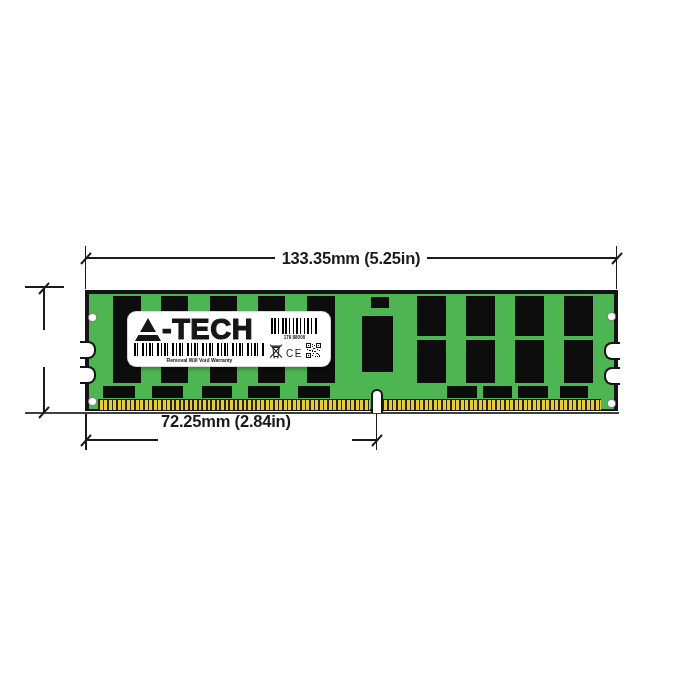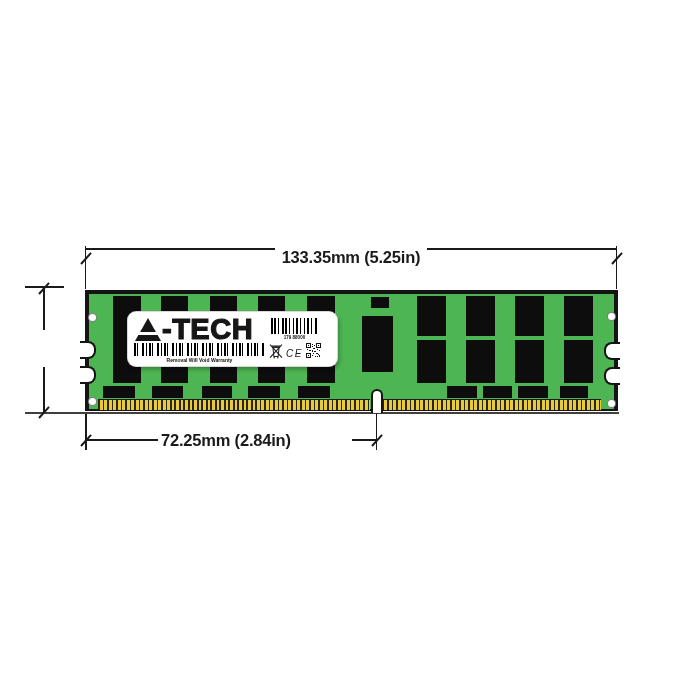--- a/index.html
+++ b/index.html
@@ -24,48 +24,48 @@
   .edge-notch{position:absolute;width:16px;height:18px;background:#fff;z-index:6;
         border:2.5px solid #141414;box-sizing:border-box;}
   .edge-notch.left{border-left:none;border-radius:0 8px 8px 0;}
   .edge-notch.right{border-right:none;border-radius:8px 0 0 8px;}
   #pin-notch{position:absolute;left:370.5px;top:389px;width:12px;height:24px;background:#fff;
         border:2px solid #141414;border-bottom:none;border-radius:6px 6px 0 0;
         box-sizing:border-box;z-index:6;}
 
   
   #label{position:absolute;left:128px;top:312px;width:202px;height:54px;background:#fff;
-         border-radius:8px;z-index:5;box-shadow:0 0 0 1px #d9d9d9, 2px 3px 4px rgba(0,0,0,.3);padding-left:7px;}
+         border-radius:8px;z-index:5;box-shadow:0 0 0 1px #d9d9d9, 2px 3px 4px rgba(0,0,0,.3);}
   #logo{position:absolute;left:7px;top:5px;height:24px;display:flex;align-items:flex-end;}
   .logo-a{display:block;width:26px;height:23px;margin-right:1px;color:transparent;
           font-size:18px;overflow:hidden;
           background:linear-gradient(to bottom,#161616 0 14.5px,#fff 14.5px 17px,#161616 17px);
           clip-path:polygon(50% 0,100% 100%,0 100%);}
   .logo-rest{font-weight:900;font-size:29px;line-height:23px;letter-spacing:0.5px;
           color:#161616;-webkit-text-stroke:1.2px #161616;}
   .barcode{position:absolute;background:
       repeating-linear-gradient(90deg,#000 0 1.5px,#fff 1.5px 3px,#000 3px 5.5px,#fff 5.5px 7px,#000 7px 8px,#fff 8px 11px);}
   #barcode-serial{left:143px;top:6px;width:47px;height:16px;}
   #barcode-warranty{left:6px;top:31px;width:131px;height:13px;
       background:repeating-linear-gradient(90deg,#000 0 2px,#fff 2px 3.5px,#000 3.5px 4.5px,#fff 4.5px 8px,#000 8px 10px,#fff 10px 12px,#000 12px 13px,#fff 13px 15px);}
   #serial-text{left:143px;top:23px;width:47px;text-align:center;font-size:4.5px;font-weight:700;color:#111;}
   #warranty-text{left:6px;top:45px;width:131px;text-align:center;font-size:5px;font-weight:700;color:#111;}
-  #ce-mark{left:158px;top:36px;font-size:10px;letter-spacing:1.5px;color:#222;font-style:italic;}
+  #ce-mark{left:158px;top:36px;font-size:10px;letter-spacing:1.5px;color:#222;}
 
   
   .dimtext{font-weight:700;font-size:16.5px;letter-spacing:-0.2px;color:var(--ink);white-space:nowrap;}
   .hseg{flex:1;height:2px;background:var(--ink);}
   #dim-top{position:absolute;left:85px;top:248px;width:532px;height:20px;
-           display:flex;align-items:flex-start;}
+           display:flex;align-items:center;}
   #dim-top .dimtext{margin:0 7px;}
   .vline{position:absolute;width:1.6px;background:var(--ink);}
   .hline{position:absolute;height:1.6px;background:var(--ink);}
   .tick{position:absolute;width:2.2px;height:15px;background:var(--ink);transform:rotate(42deg);}
   #dim-left-text{position:absolute;left:6px;top:333px;width:76px;text-align:center;line-height:17px;}
-  #dim-bottom-text{position:absolute;left:161px;top:431px;}
+  #dim-bottom-text{position:absolute;left:161px;top:412px;}
 </style>
 </head>
 <body>
 
 <div id="stage">
 
   <div id="module"></div>
 
   <div id="pins-left" class="pins"></div>
   <div id="pins-right" class="pins"></div>

